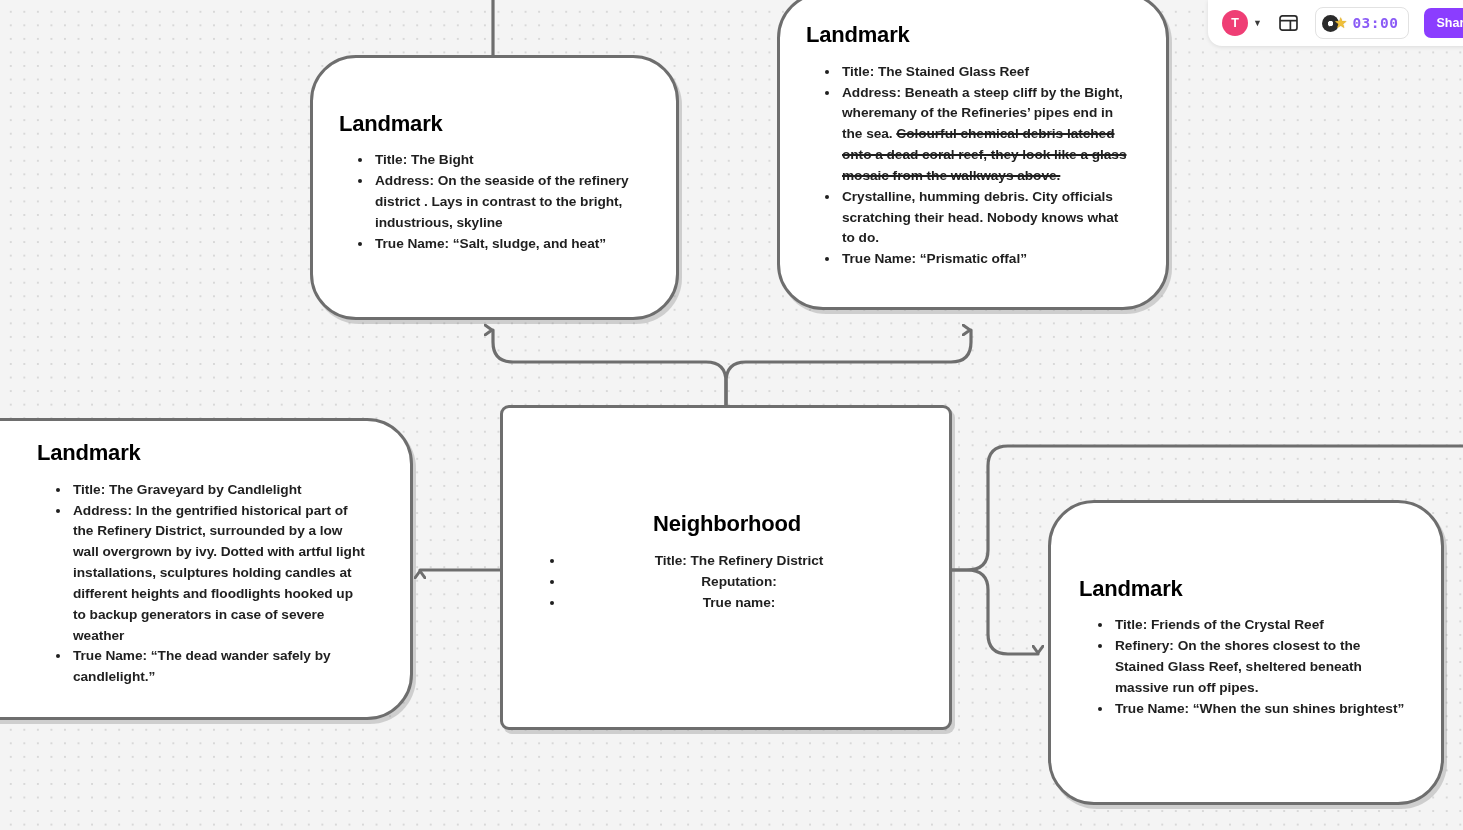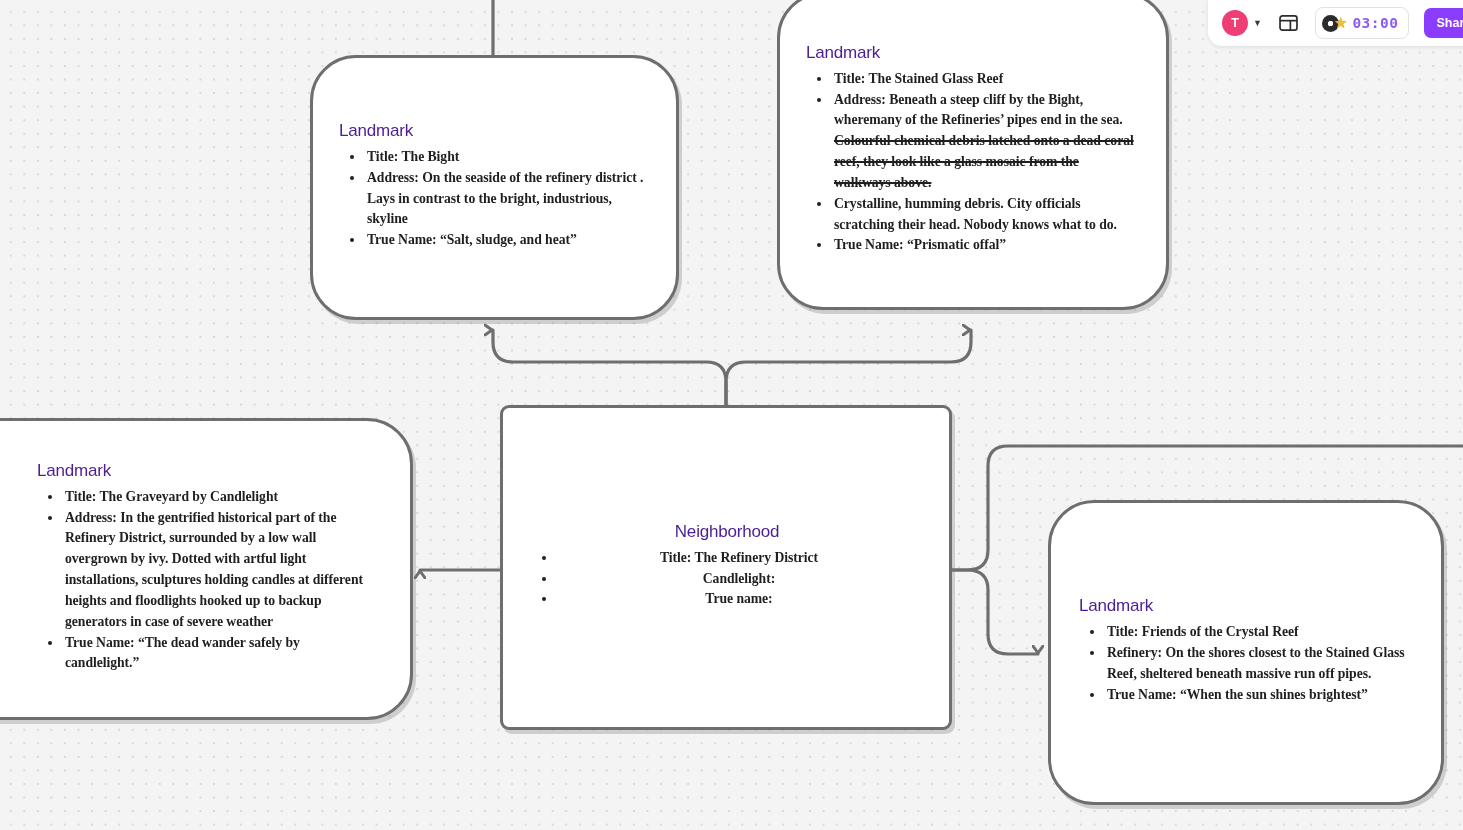--- a/index.html
+++ b/index.html
@@ -44,33 +44,32 @@
     display: flex;
     flex-direction: column;
     justify-content: center;
   }
   .card.rounded { border-radius: 46px; }
   .card.square  { border-radius: 9px; }
 
   .card-inner { padding: 0 26px; }
 
   .card-title {
-    font-size: 17px;
-    font-weight: normal;
-    color: #4c1d95;
+    font-size: 22px;
+    font-weight: bold;
+    color: #000000;
     letter-spacing: -0.2px;
     margin: 0 0 2px 0;
     line-height: 1.35;
   }
 
   ul.bullets {
-    margin: 4px;
+    margin: 12px;
     padding-left: 22px;
     list-style-type: disc;
-    font-family: Liberation Serif, serif;
   }
   ul.bullets li {
     font-size: 13.7px;
     font-weight: bold;
     color: #1f1f1f;
     line-height: 1.52;
     margin: 0;
     padding-left: 2px;
     letter-spacing: -0.05px;
   }
@@ -226,21 +225,21 @@
       </ul>
     </div>
   </div>
 
   <div class="card square" style="left:500px; top:405px; width:452px; height:325px;">
     <div class="card-inner" style="padding-left:28px;text-align:center;">
       <div class="card-title">Neighborhood</div>
       <ul class="bullets">
         <li>Title: The Refinery District</li>
         <li>
-          <span>Candlelight:</span>
+          <span>Reputation:</span>
         </li>
         <li>
           <span>True name:</span>
         </li>
       </ul>
     </div>
   </div>
 
   <div class="card rounded" style="left:1048px; top:500px; width:396px; height:305px;">
     <div class="card-inner" style="padding-left:28px; padding-right:24px;">

